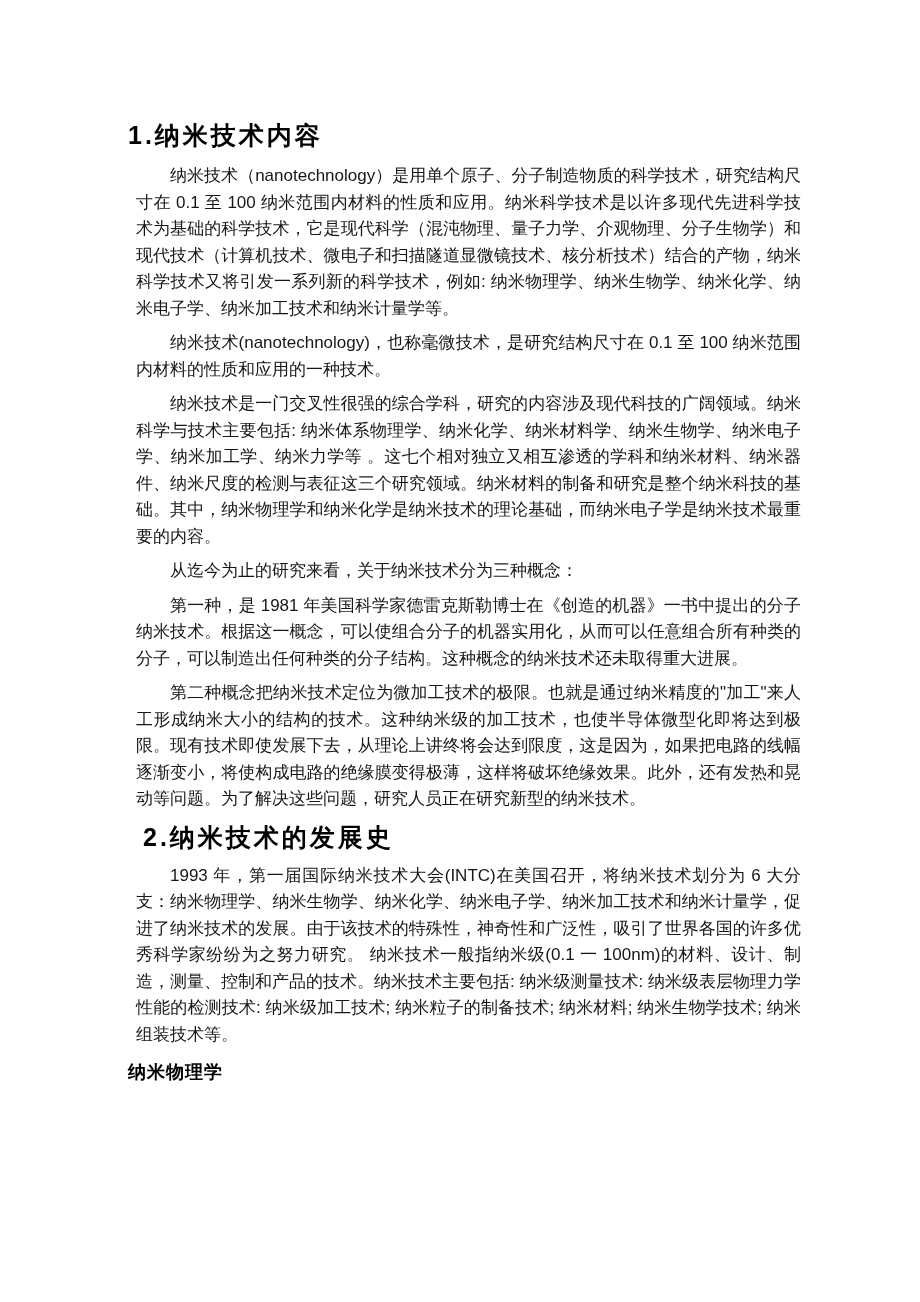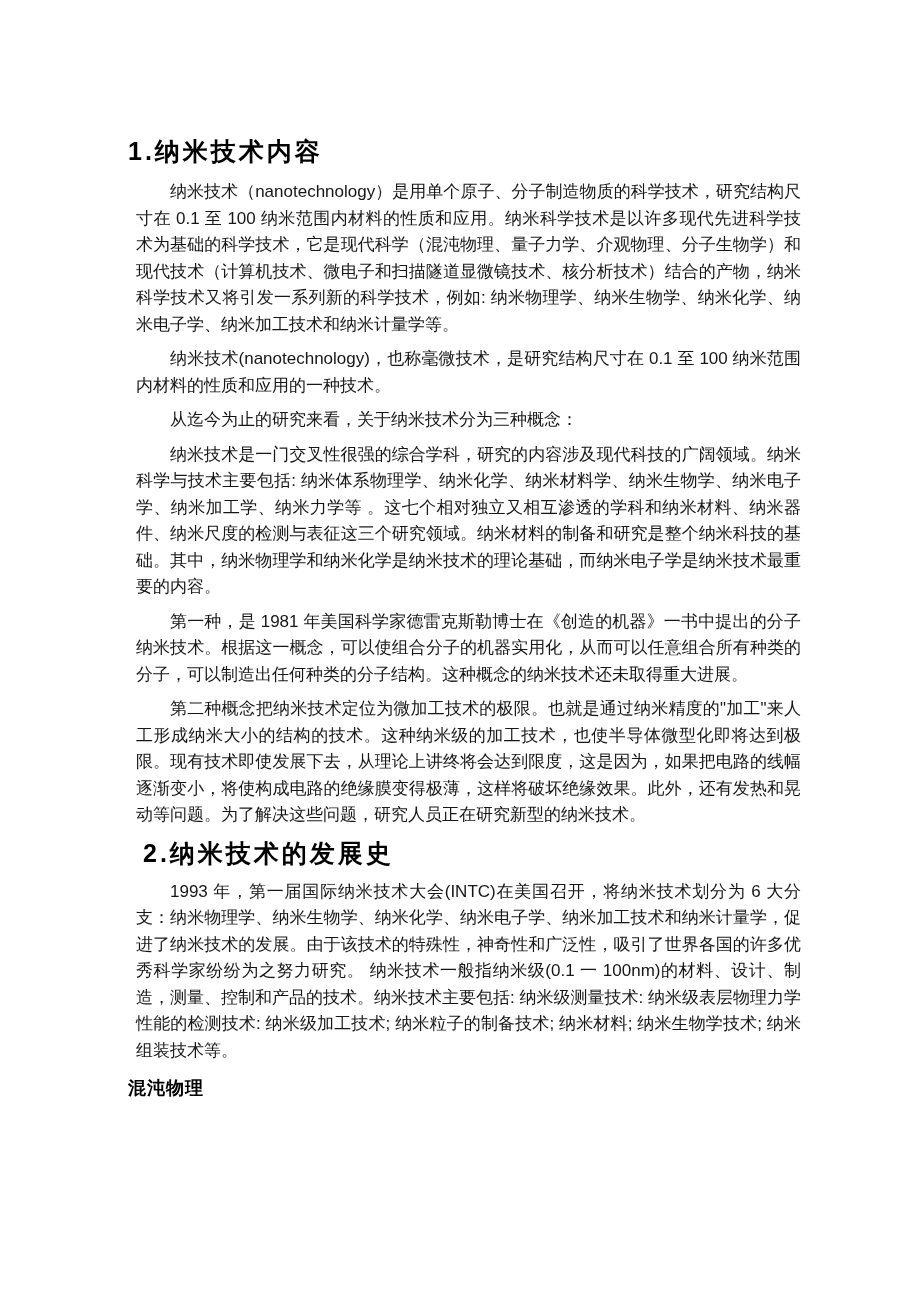--- a/index.html
+++ b/index.html
@@ -12,21 +12,21 @@
     width: 920px;
     height: 1302px;
     background: #ffffff;
     overflow: hidden;
     font-family: "Liberation Sans", "DejaVu Sans", serif;
     color: #161616;
   }
   .content {
     position: absolute;
     left: 128px;
-    top: 136px;
+    top: 120px;
     width: 681px;
   }
   .sec-heading {
     font-family: "Liberation Sans", "DejaVu Sans", sans-serif;
     font-weight: bold;
     font-size: 25px;
     letter-spacing: 3px;
     line-height: 1.2;
     color: #000000;
     margin: 0 0 13px 0;
@@ -55,26 +55,26 @@
 </head>
 <body>
 
 <div class="page">
   <div class="content">
 
     <h1 class="sec-heading">1.纳米技术内容</h1>
 
     <p class="para">纳米技术（nanotechnology）是用单个原子、分子制造物质的科学技术，研究结构尺寸在 0.1 至 100 纳米范围内材料的性质和应用。纳米科学技术是以许多现代先进科学技术为基础的科学技术，它是现代科学（混沌物理、量子力学、介观物理、分子生物学）和现代技术（计算机技术、微电子和扫描隧道显微镜技术、核分析技术）结合的产物，纳米科学技术又将引发一系列新的科学技术，例如: 纳米物理学、纳米生物学、纳米化学、纳米电子学、纳米加工技术和纳米计量学等。</p>
     <p class="para">纳米技术(nanotechnology)，也称毫微技术，是研究结构尺寸在 0.1 至 100 纳米范围内材料的性质和应用的一种技术。</p>
+    <p class="para">纳米技术是一门交叉性很强的综合学科，研究的内容涉及现代科技的广阔领域。纳米科学与技术主要包括: 纳米体系物理学、纳米化学、纳米材料学、纳米生物学、纳米电子学、纳米加工学、纳米力学等 。这七个相对独立又相互渗透的学科和纳米材料、纳米器件、纳米尺度的检测与表征这三个研究领域。纳米材料的制备和研究是整个纳米科技的基础。其中，纳米物理学和纳米化学是纳米技术的理论基础，而纳米电子学是纳米技术最重要的内容。</p>
     <p class="para">从迄今为止的研究来看，关于纳米技术分为三种概念：</p>
-    <p class="para">纳米技术是一门交叉性很强的综合学科，研究的内容涉及现代科技的广阔领域。纳米科学与技术主要包括: 纳米体系物理学、纳米化学、纳米材料学、纳米生物学、纳米电子学、纳米加工学、纳米力学等 。这七个相对独立又相互渗透的学科和纳米材料、纳米器件、纳米尺度的检测与表征这三个研究领域。纳米材料的制备和研究是整个纳米科技的基础。其中，纳米物理学和纳米化学是纳米技术的理论基础，而纳米电子学是纳米技术最重要的内容。</p>
     <p class="para">第一种，是 1981 年美国科学家德雷克斯勒博士在《创造的机器》一书中提出的分子纳米技术。根据这一概念，可以使组合分子的机器实用化，从而可以任意组合所有种类的分子，可以制造出任何种类的分子结构。这种概念的纳米技术还未取得重大进展。</p>
     <p class="para">第二种概念把纳米技术定位为微加工技术的极限。也就是通过纳米精度的"加工"来人工形成纳米大小的结构的技术。这种纳米级的加工技术，也使半导体微型化即将达到极限。现有技术即使发展下去，从理论上讲终将会达到限度，这是因为，如果把电路的线幅逐渐变小，将使构成电路的绝缘膜变得极薄，这样将破坏绝缘效果。此外，还有发热和晃动等问题。为了解决这些问题，研究人员正在研究新型的纳米技术。</p>
 
     <h1 class="sec-heading second">2.纳米技术的发展史</h1>
 
     <p class="para">1993 年，第一届国际纳米技术大会(INTC)在美国召开，将纳米技术划分为 6 大分支：纳米物理学、纳米生物学、纳米化学、纳米电子学、纳米加工技术和纳米计量学，促进了纳米技术的发展。由于该技术的特殊性，神奇性和广泛性，吸引了世界各国的许多优秀科学家纷纷为之努力研究。 纳米技术一般指纳米级(0.1 一 100nm)的材料、设计、制造，测量、控制和产品的技术。纳米技术主要包括: 纳米级测量技术: 纳米级表层物理力学性能的检测技术: 纳米级加工技术; 纳米粒子的制备技术; 纳米材料; 纳米生物学技术; 纳米组装技术等。</p>
 
-    <h2 class="sub-heading">混沌物理</h2>
+    <h2 class="sub-heading">纳米物理学</h2>
 
 
   </div>
 </div>
 
 </body></html>

